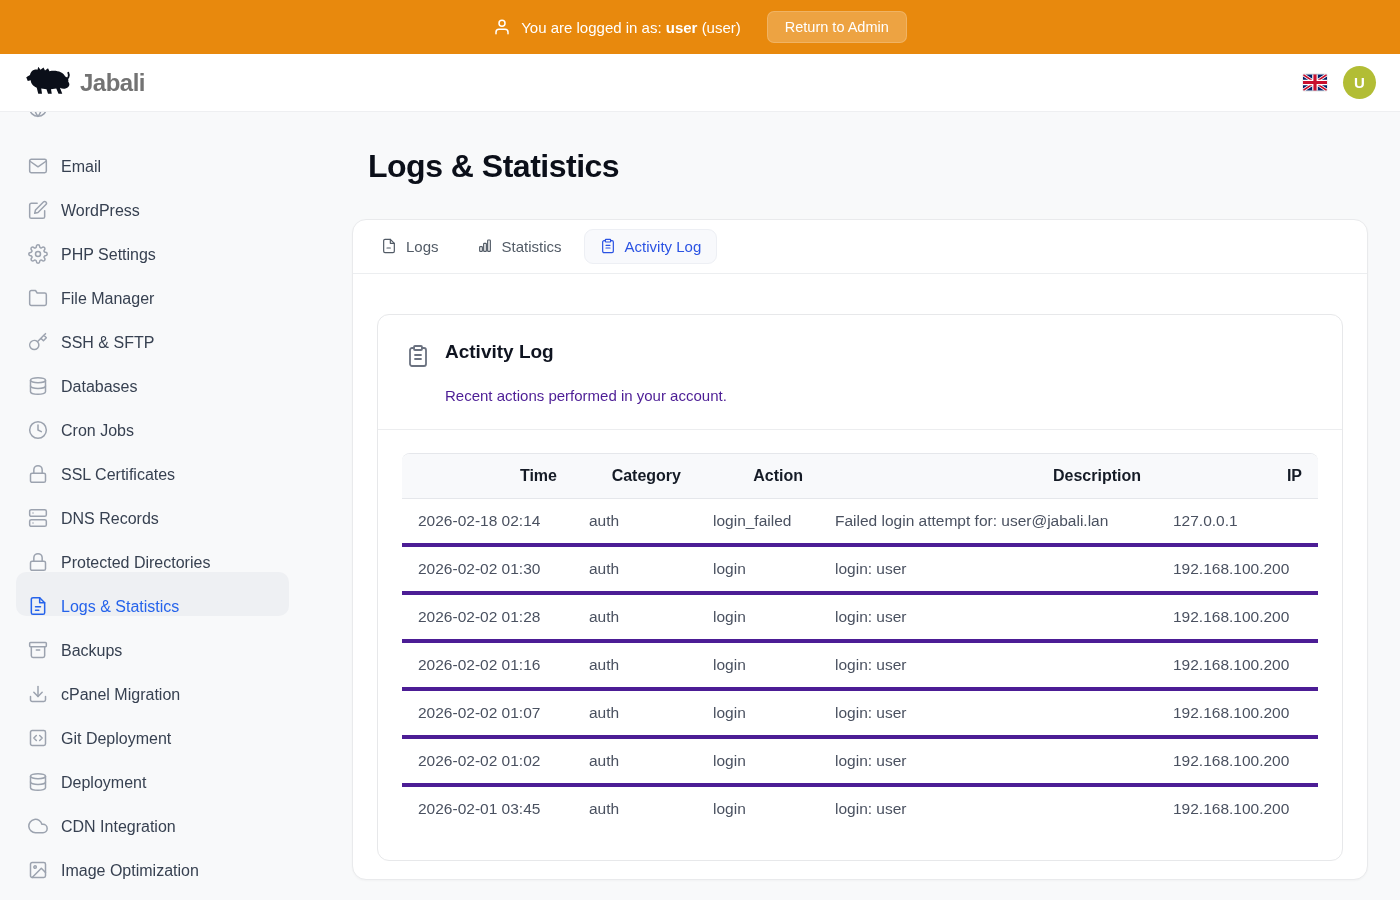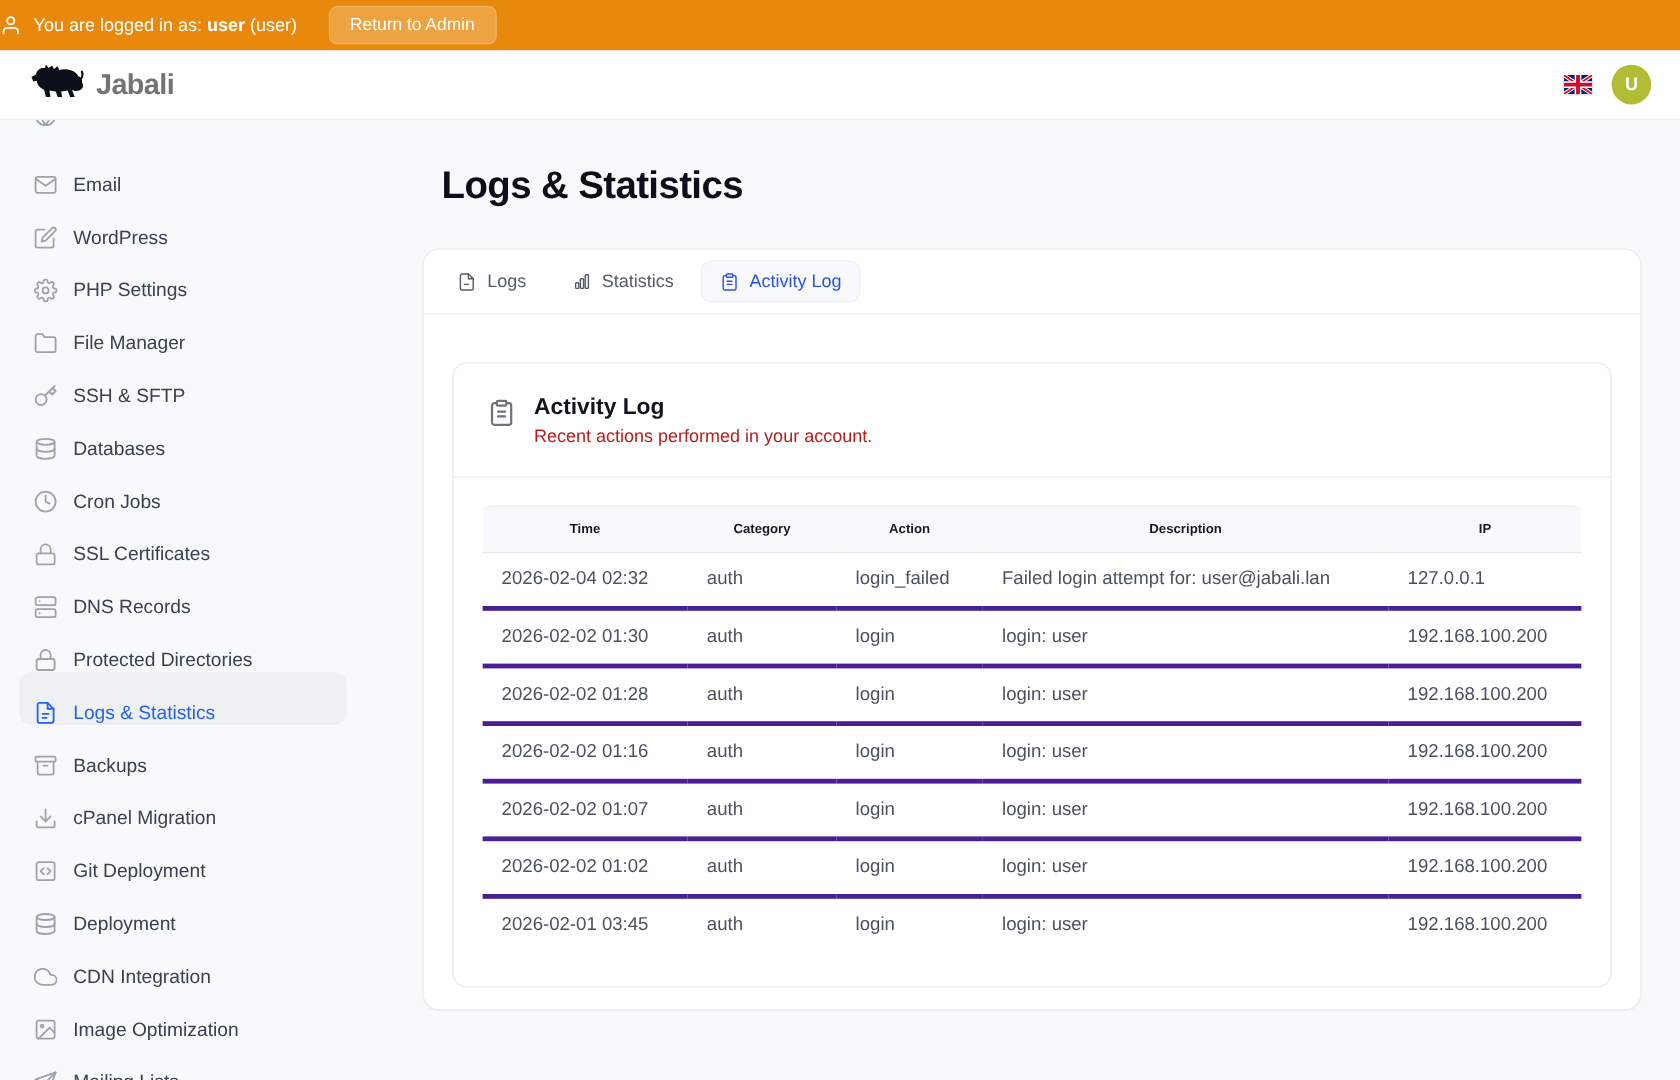--- a/index.html
+++ b/index.html
@@ -10,21 +10,21 @@
     --text:#374151;
     --muted:#6B7280;
     --line:#E7E9EC;
     --bg:#F8F9FA;
   }
   *{box-sizing:border-box;margin:0;padding:0}
   html,body{width:1400px;height:900px;overflow:hidden}
   body{font-family:"Liberation Sans","DejaVu Sans",sans-serif;background:var(--bg);color:var(--text)}
 
   
-  .topbar{height:42px;background:var(--orange);display:flex;align-items:center;gap:10px;color:#fff;font-size:15px}
+  .topbar{height:54px;background:var(--orange);display:flex;align-items:center;justify-content:center;gap:10px;color:#fff;font-size:15px}
   .topbar .u-icon{display:flex;align-items:center}
   .topbar .msg b{font-weight:700}
   .return-btn{margin-left:16px;background:rgba(255,255,255,.22);border:1px solid rgba(255,255,255,.18);color:#fff;font-size:14.5px;font-family:inherit;padding:7px 17px;border-radius:7px;cursor:pointer}
 
   
   .header{height:58px;background:#fff;border-bottom:1px solid #EEEFF1;display:flex;align-items:center;justify-content:space-between;padding:0 24px}
   .brand{display:flex;align-items:center;gap:8px}
   .brand-name{font-size:24px;font-weight:700;color:#737373;letter-spacing:-.5px}
   .header-right{display:flex;align-items:center;gap:16px}
   .flag{width:24px;height:17px;border-radius:2px;overflow:hidden;display:block;cursor:pointer;box-shadow:0 0 0 1px rgba(0,0,0,.06)}
@@ -40,38 +40,38 @@
   .side-item.active .s-icon{color:var(--accent)}
   .side-item.partial{height:20px;overflow:hidden;align-items:flex-start;cursor:default}
   .side-item.partial .s-icon{margin-top:-14px}
 
   .main{flex:1;padding:0 32px;overflow:hidden}
   .page-title{font-size:32px;font-weight:800;color:#0B0F19;margin:36px 0 0 16px;letter-spacing:-.5px}
 
   
   .panel{margin-top:34px;background:#fff;border:1px solid #E9EAEC;border-radius:14px;box-shadow:0 1px 2px rgba(0,0,0,.03)}
   .tabstrip{display:flex;align-items:center;gap:6px;padding:9px 12px;border-bottom:1px solid #ECEEF0}
-  .tab{display:flex;align-items:center;gap:9px;padding:8px 15px;border-radius:9px;font-size:15px;color:#525B66;cursor:pointer;border:1px solid transparent}
+  .tab{display:flex;gap:9px;padding:8px 15px;border-radius:9px;font-size:15px;color:#525B66;cursor:pointer;border:1px solid transparent}
   .tab svg{width:16px;height:16px}
   .tab.active{background:#F8F9FC;border-color:#EDEFF4;color:#2B53E3;font-weight:500}
   .panel-body{padding:40px 24px 18px}
 
   
   .card{background:#fff;border:1px solid #E7E8EA;border-radius:12px}
   .card-head{display:flex;align-items:flex-start;gap:15px;padding:26px 28px 25px}
   .card-head .c-icon{color:#6B7280;margin-top:3px}
   .card-head .c-icon svg{width:24px;height:24px}
   .card-title{font-size:19px;font-weight:700;color:#0F1420}
-  .card-sub{font-size:15px;color:#b91c1c;margin-top:4px}
+  .card-sub{font-size:15px;color:#4c1d95;margin-top:24px}
   .card-divider{border-top:1px solid #ECEDEF}
   .table-wrap{margin:23px 24px 29px;border-radius:8px 8px 0 0;overflow:hidden;border-top:1px solid #E5E7EB}
   table{width:100%;border-collapse:collapse;table-layout:fixed}
   col.c1{width:171px}col.c2{width:124px}col.c3{width:122px}col.c4{width:338px}
   thead tr{background:#F8F9FB}
-  th{text-align:center;font-size:11px;font-weight:700;color:#151B26;padding:13px 16px;border-bottom:1px solid #E5E7EB}
+  th{text-align:right;font-size:16px;font-weight:700;color:#151B26;padding:13px 16px;border-bottom:1px solid #E5E7EB}
   td{font-size:15.5px;color:#4A5160;padding:13px 16px;overflow:hidden;white-space:nowrap}
   tbody tr + tr td{border-top:4px solid #4c1d95}
 
   .footer-rule{margin:66px -32px 0;border-top:1px solid #E7E8EA}
 </style>
 </head>
 <body>
 
 <div class="topbar">
   <span class="u-icon">
@@ -358,21 +358,21 @@
                   <tr id="thead-row">
                     <th>Time</th>
                     <th>Category</th>
                     <th>Action</th>
                     <th>Description</th>
                     <th>IP</th>
                   </tr>
                 </thead>
               <tbody id="tbody">
                   <tr>
-                    <td>2026-02-04 02:32</td>
+                    <td>2026-02-18 02:14</td>
                     <td>auth</td>
                     <td>login_failed</td>
                     <td>Failed login attempt for: user@jabali.lan</td>
                     <td>127.0.0.1</td>
                   </tr>
                   <tr>
                     <td>2026-02-02 01:30</td>
                     <td>auth</td>
                     <td>login</td>
                     <td>login: user</td>

